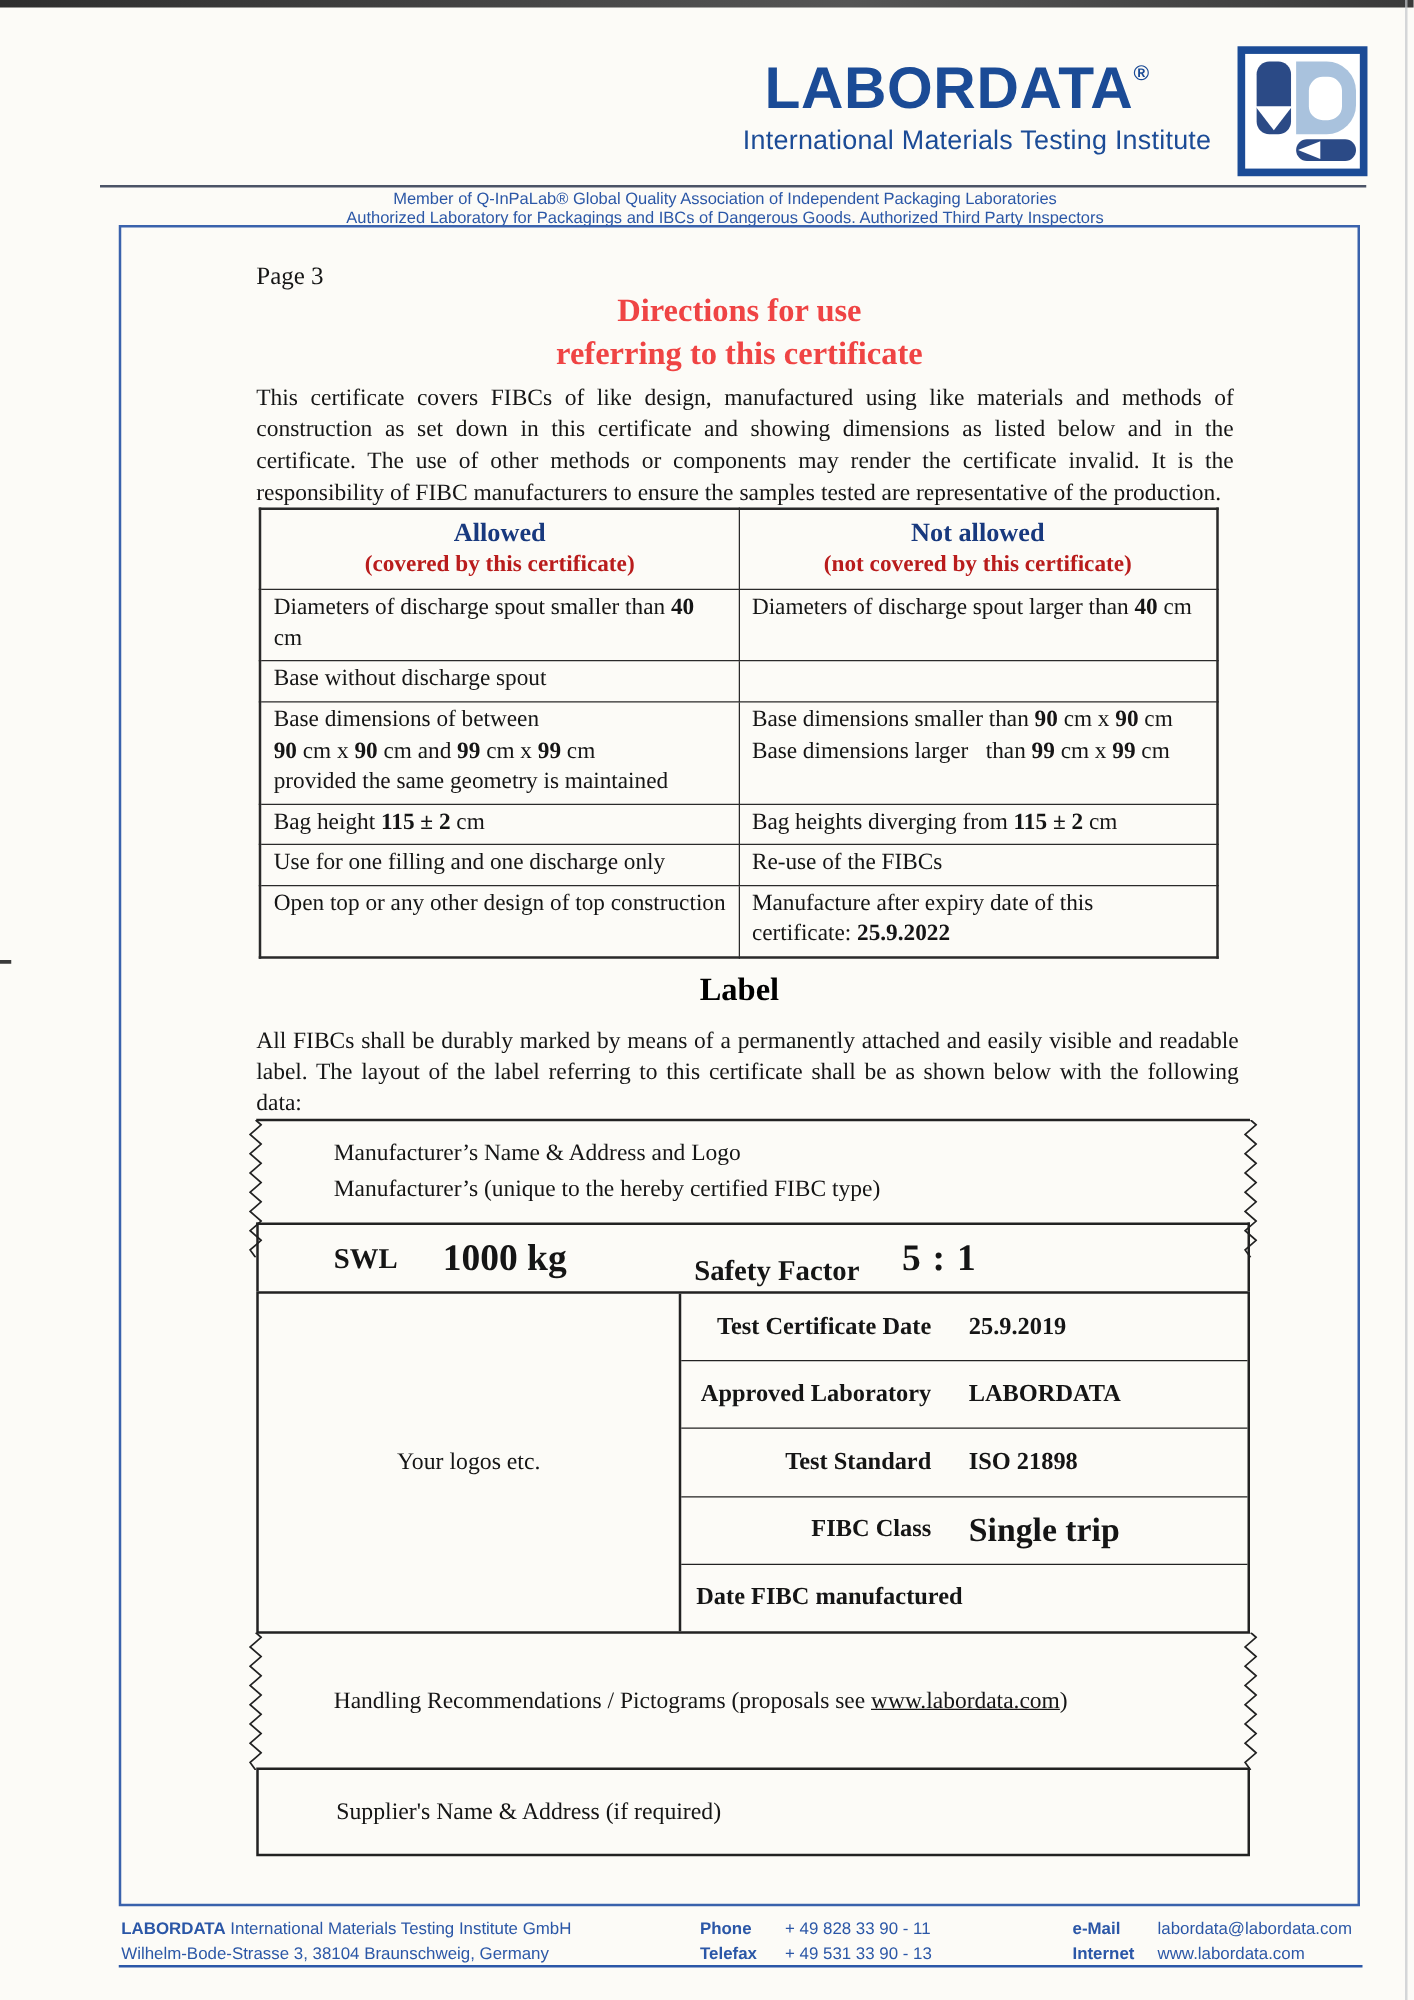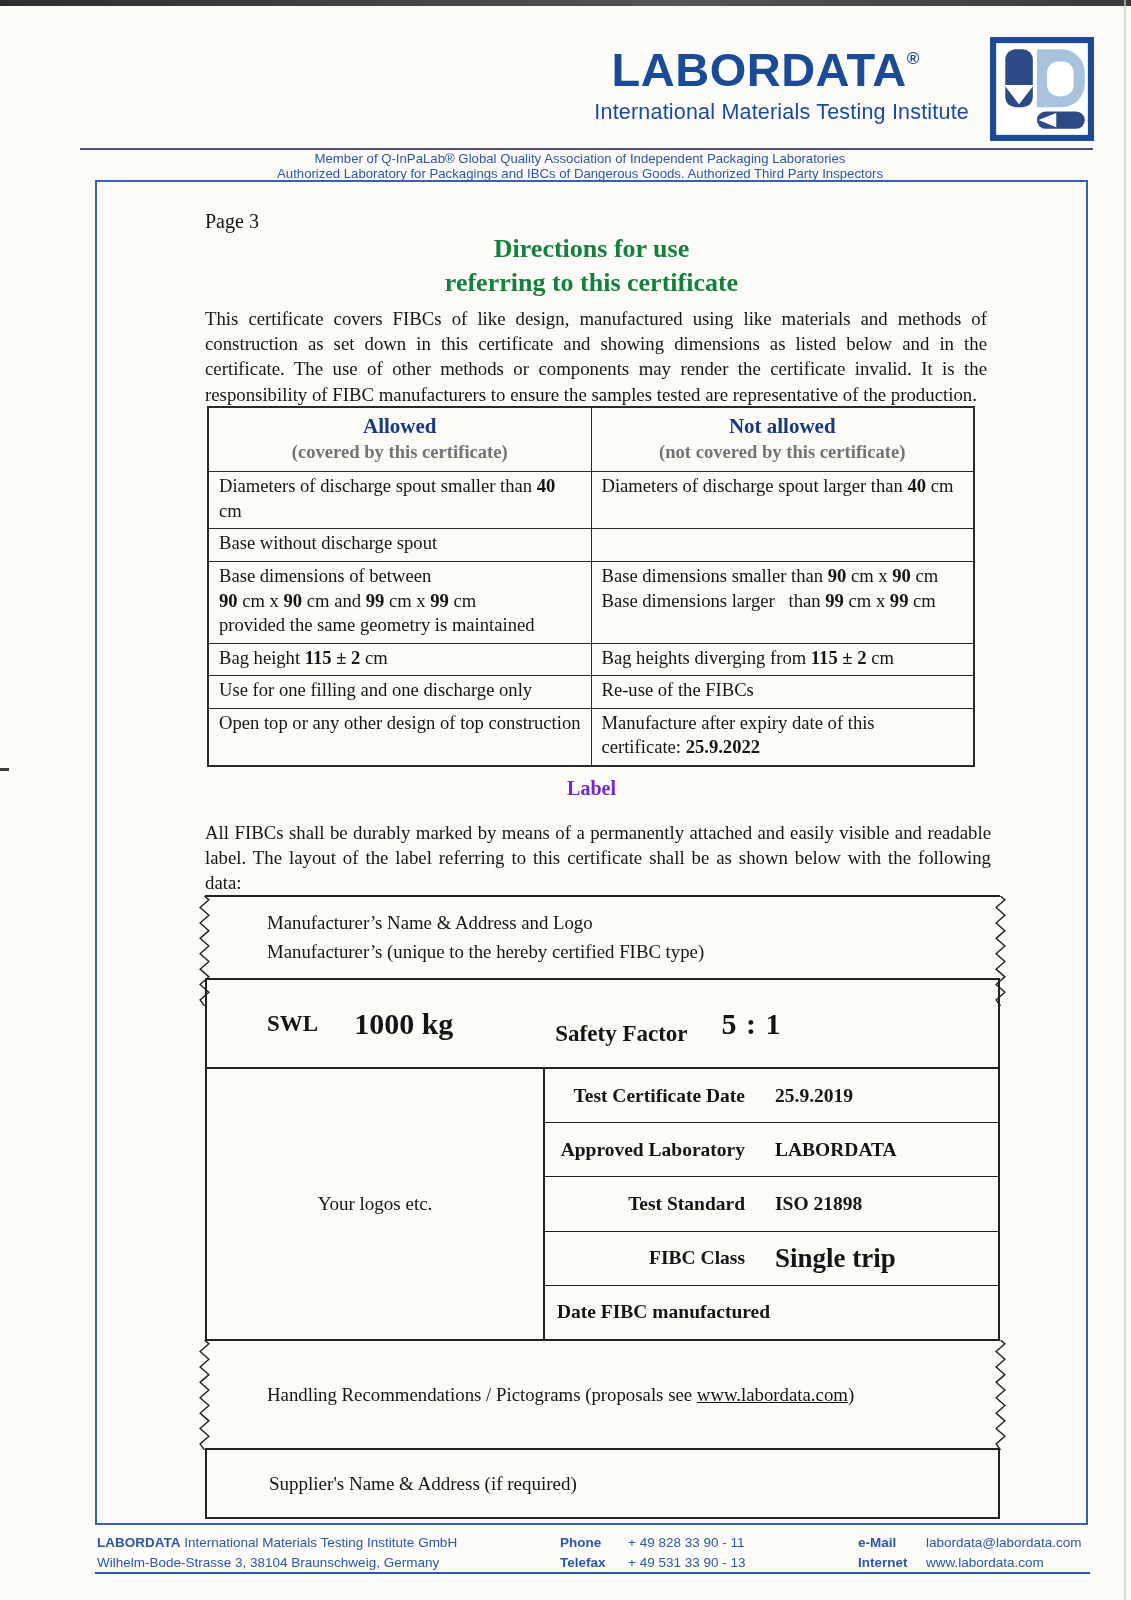--- a/index.html
+++ b/index.html
@@ -19,42 +19,42 @@
   .brand-sub{font-size:21.5px;color:#1b4b96;margin-top:7px;letter-spacing:.2px;white-space:nowrap;margin-left:32px;}
   .logo-mark{width:106px;height:106px;display:block;}
 
   .header-rule{left:80px;top:148px;width:1013px;height:2px;background:#4b5366;}
   .member-lines{left:60px;top:151px;width:1040px;text-align:center;font-family:"Liberation Sans",sans-serif;font-size:13.2px;line-height:1.16;color:#2b57a7;}
 
   
   .content-box{left:95px;top:180px;width:993px;height:1345px;border:2px solid #3a62ac;box-sizing:border-box;}
 
   .page-number{left:108px;top:28px;font-size:20px;}
-  .doc-title{left:0;top:50px;width:100%;text-align:center;font-size:26px;font-weight:bold;color:#15803d;line-height:1.3;}
+  .doc-title{left:0;top:50px;width:100%;text-align:center;font-size:26px;font-weight:bold;color:#ef4444;line-height:1.3;}
   .intro{left:108px;top:124px;width:782px;font-size:18.8px;line-height:1.34;text-align:justify;}
 
   
   .allowed-table{left:110px;top:224px;width:768px;border-collapse:collapse;table-layout:fixed;}
   .allowed-table th,.allowed-table td{border:1.6px solid #2a2a2a;box-sizing:border-box;}
   .allowed-table{border:2px solid #2a2a2a;}
   .allowed-table th{padding:6px 8px 8px;text-align:center;vertical-align:middle;}
   .th-main{font-size:21px;font-weight:bold;color:#18397e;line-height:1.15;}
-  .th-sub{font-size:18.6px;font-weight:bold;color:#737373;line-height:1.25;margin-top:2px;}
+  .th-sub{font-size:18.6px;font-weight:bold;color:#b91c1c;line-height:1.25;margin-top:2px;}
   .allowed-table td{padding:2px 10px 5px;font-size:18.6px;line-height:1.32;vertical-align:top;}
   .rl{white-space:pre-wrap;}
 
-  .label-heading{left:0;top:595px;width:100%;text-align:center;font-size:20px;font-weight:bold;color:#6d28d9;}
+  .label-heading{left:0;top:595px;width:100%;text-align:center;font-size:26px;font-weight:bold;color:#000000;}
   .label-intro{left:108px;top:638px;width:786px;font-size:18.8px;line-height:1.34;text-align:justify;}
 
   
   .label-box{left:108px;top:713px;width:795px;height:608px;box-sizing:border-box;}
   .sec{position:relative;box-sizing:border-box;width:100%;}
   .sec1{height:83px;border-top:2px solid #222;display:flex;flex-direction:column;justify-content:center;}
   .sec1 .line{padding-left:62px;font-size:18.8px;line-height:1.5;}
-  .sec2{height:89px;border-top:2px solid #222;border-left:2px solid #222;border-right:2px solid #222;display:flex;align-items:center;}
+  .sec2{height:55px;border-top:2px solid #222;border-left:2px solid #222;border-right:2px solid #222;display:flex;align-items:center;}
   .swl-label{font-weight:bold;font-size:23px;margin-left:60px;}
   .swl-value{font-weight:bold;font-size:30px;margin-left:36px;}
   .sf-label{font-weight:bold;font-size:23px;margin-left:102px;margin-top:20px;}
   .sf-value{font-weight:bold;font-size:30px;margin-left:34px;letter-spacing:1px;}
   .sec3{height:274px;border:2px solid #222;display:flex;}
   .logos-cell{flex:0 0 336px;border-right:2px solid #222;display:flex;align-items:center;justify-content:center;font-size:19px;}
   .details-col{flex:1;display:flex;flex-direction:column;}
   .detail-row{flex:1;display:flex;align-items:center;}
   .detail-row.sep{border-bottom:1.6px solid #222;}
   .detail-label{flex:0 0 200px;text-align:right;font-weight:bold;font-size:19.5px;}

